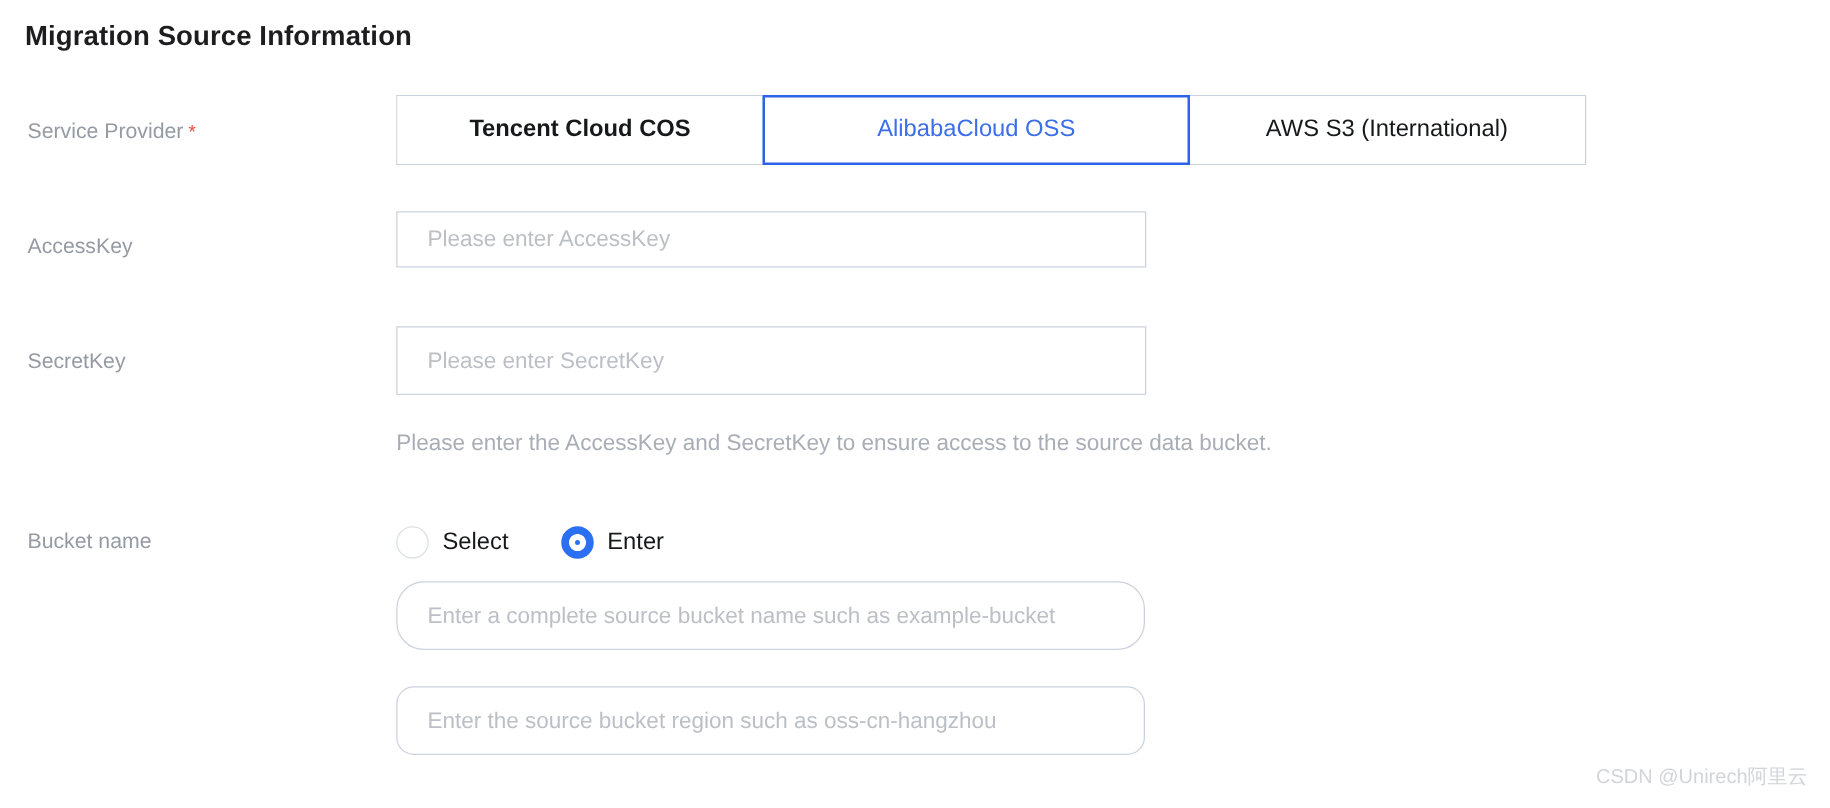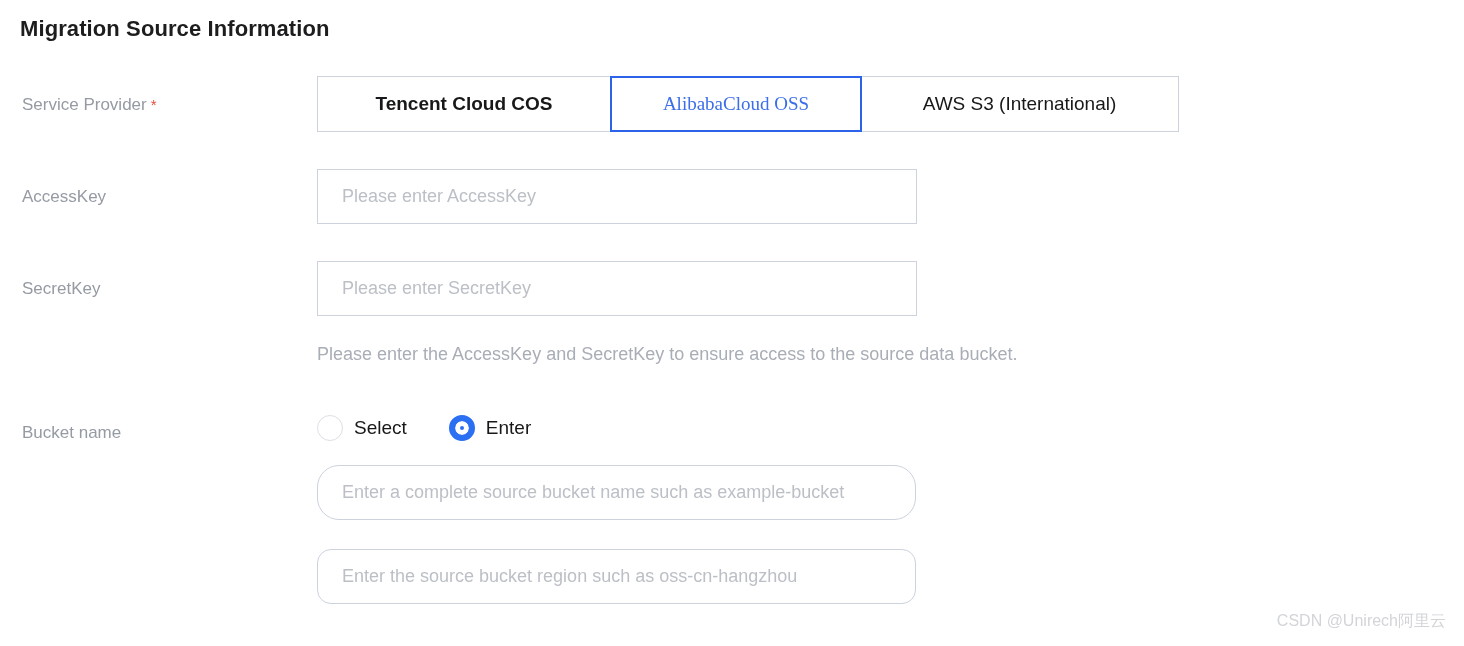--- a/index.html
+++ b/index.html
@@ -82,21 +82,21 @@
   }
   .tab:last-child { border-right: none; }
   .tab.tab-active {
     color: #3b6ee8;
     border: 2px solid #2d63e8;
     margin: -1px;
     z-index: 3;
   }
   .tab-w1 { width: 166px; }
   .tab-w2 { width: 293px; font-weight: bold; }
-  .tab-w3 { width: 252px; font-family: Liberation Serif, serif; }
+  .tab-w3 { width: 342px; }
   .tab-w4 { width: 317px; }
 
   
   .text-input {
     position: absolute;
     box-sizing: border-box;
     border: 1px solid #ccd2de;
     background: #ffffff;
     font-family: "Liberation Sans", sans-serif;
     font-size: 18px;
@@ -123,21 +123,21 @@
     white-space: nowrap;
     line-height: 1;
   }
 
   
   .radio-group {
     position: absolute;
     left: 317px;
     top: 415px;
     display: flex;
-    align-items: flex-start;
+    align-items: flex-end;
     height: 32px;
   }
   .radio-item {
     display: flex;
     align-items: center;
     cursor: pointer;
     margin-right: 42px;
   }
   .radio-item:last-child { margin-right: 0; }
   .radio-mark {
@@ -186,21 +186,21 @@
 
     <div class="tab-group">
       <div class="tab tab-w2">Tencent Cloud COS</div>
       <div class="tab tab-w3 tab-active">AlibabaCloud OSS</div>
       <div class="tab tab-w4">AWS S3 (International)</div>
     </div>
   </div>
 
   <div class="form-row">
     <div class="row-label" style="top:188px;">AccessKey</div>
-    <input class="text-input" type="text" style="left: 317px; top: 169px; width: 600px; height: 55px;" placeholder="Please enter AccessKey">
+    <input class="text-input" type="text" style="left: 317px; top: 169px; width: 600px; height: 45px;" placeholder="Please enter AccessKey">
   </div>
 
   <div class="form-row">
     <div class="row-label" style="top:280px;">SecretKey</div>
     <input class="text-input" type="text" style="left: 317px; top: 261px; width: 600px; height: 55px;" placeholder="Please enter SecretKey">
   </div>
 
   <div class="hint-text" style="top:345px;">Please enter the AccessKey and SecretKey to ensure access to the source data bucket.</div>
 
   <div class="form-row">

